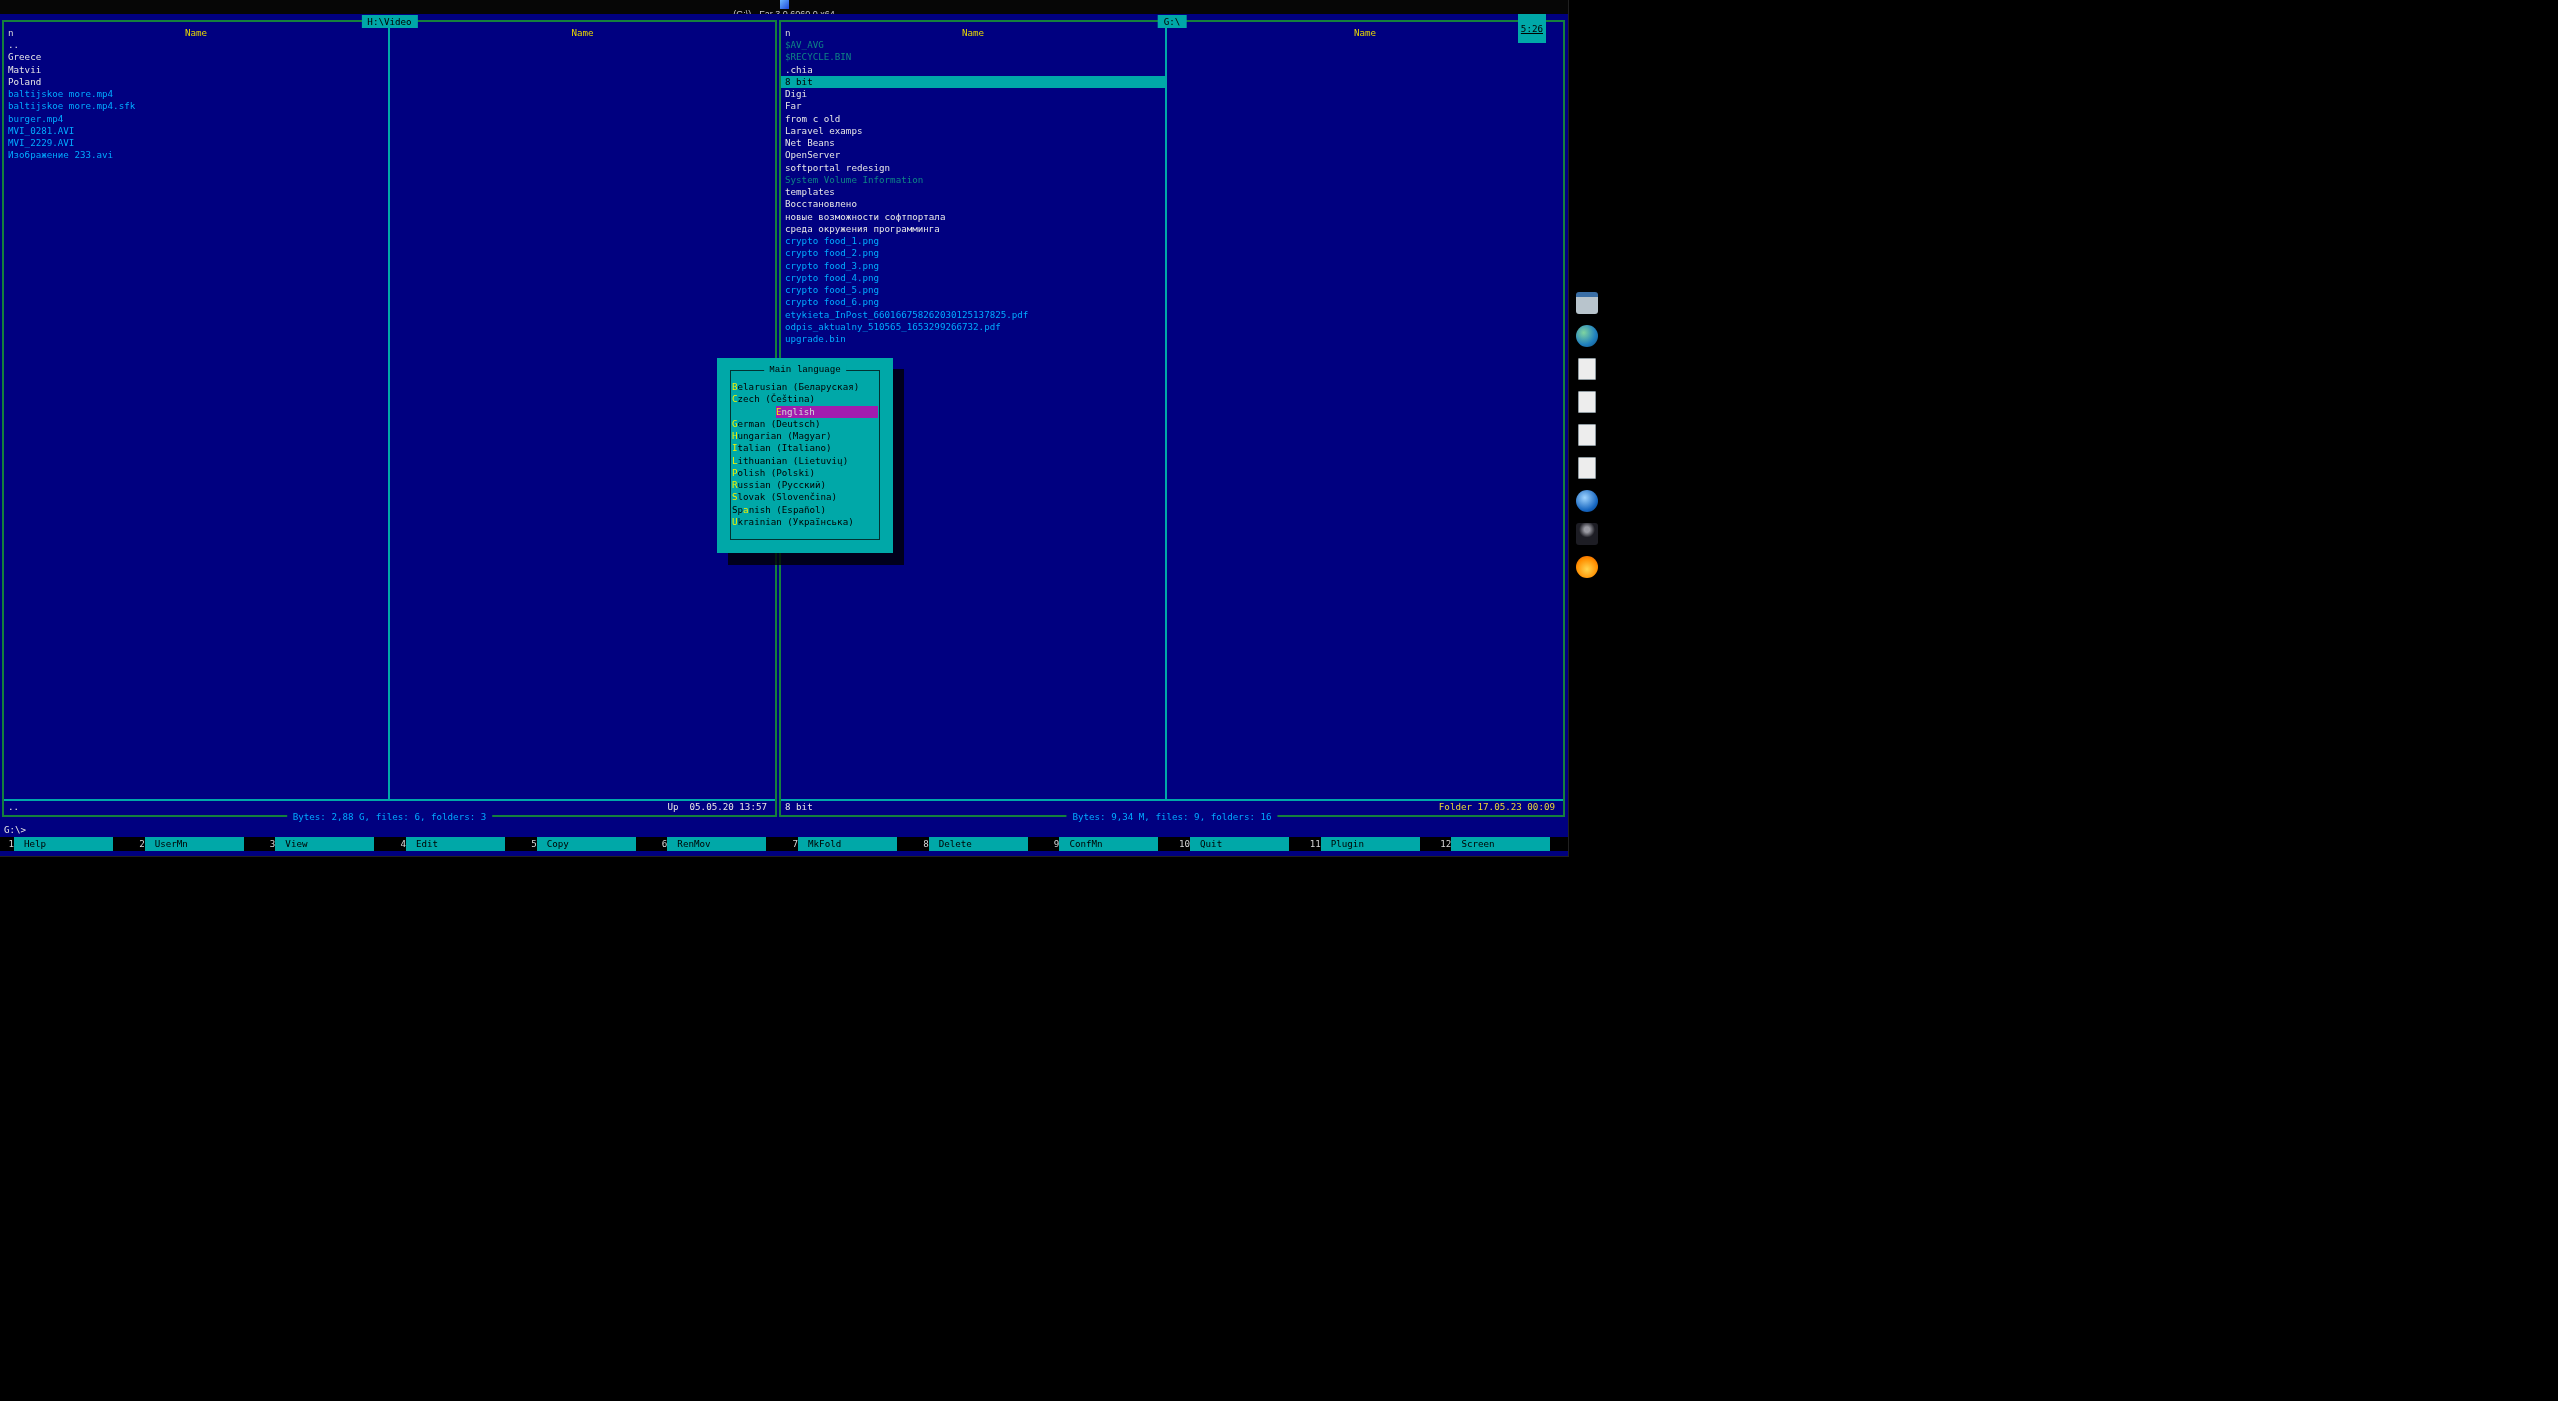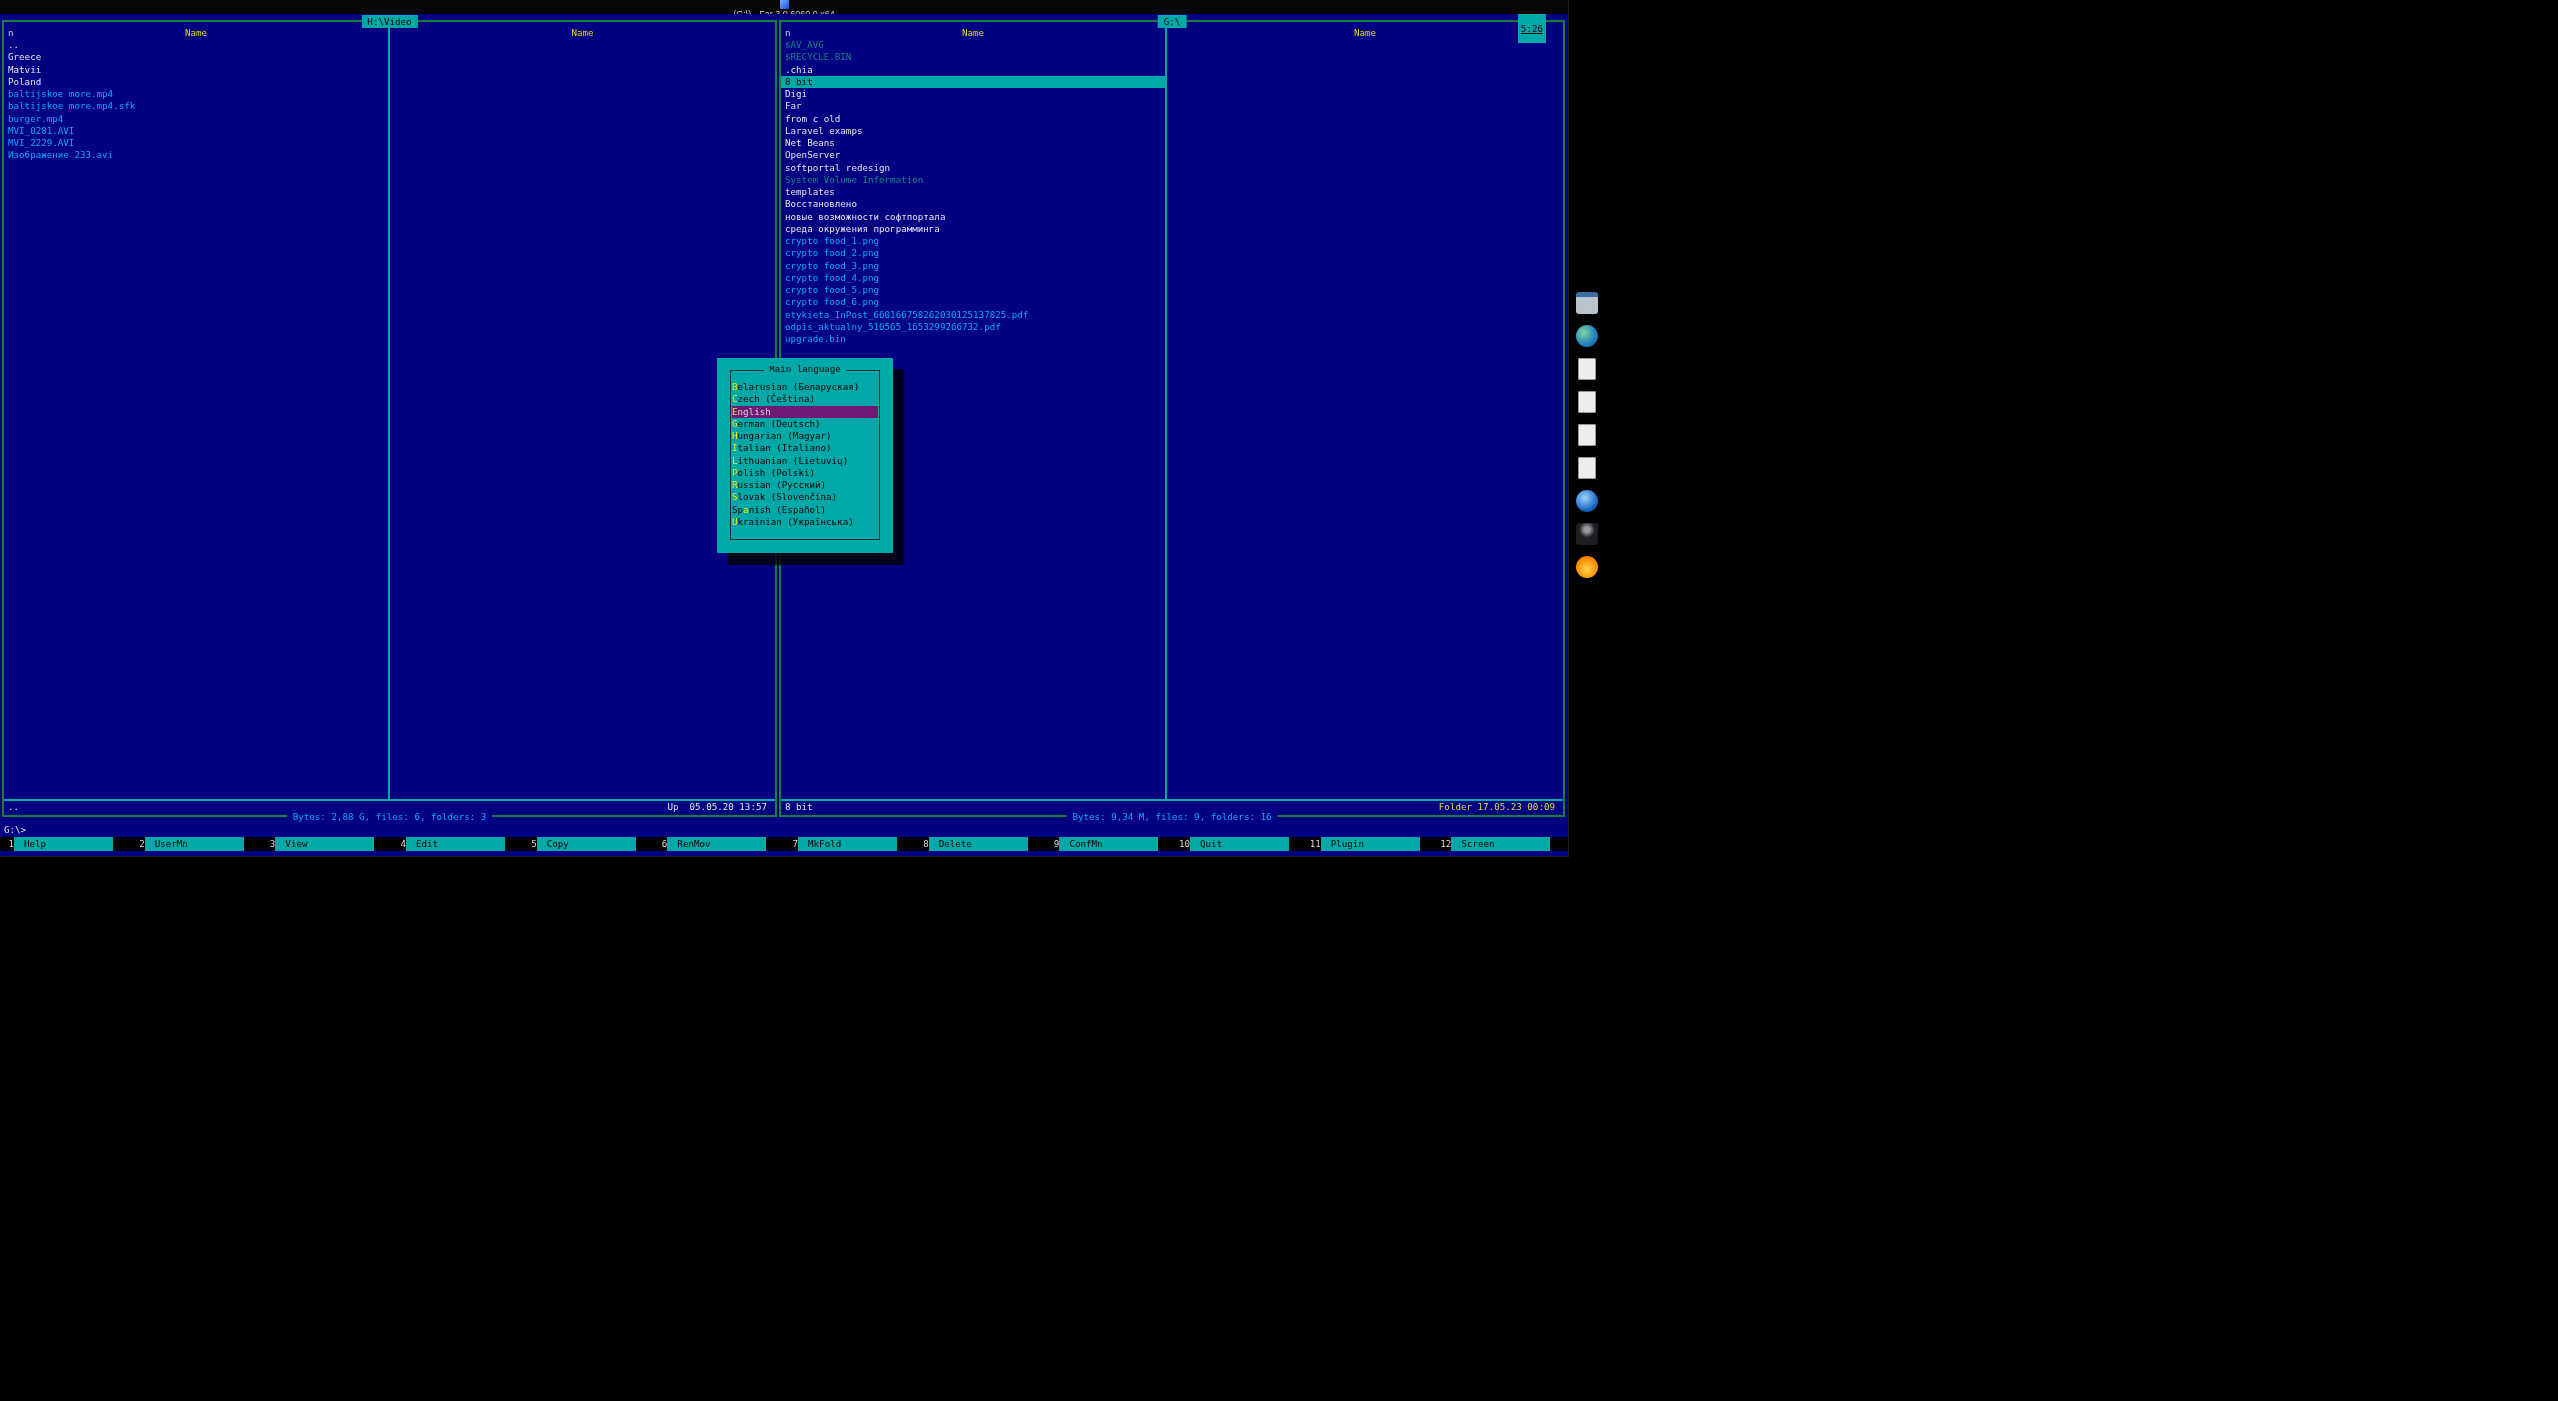--- a/index.html
+++ b/index.html
@@ -42,21 +42,21 @@
   .fk-num{flex:0 0 14px;text-align:right;color:#d8d8d8;}
   .fk-label{flex:0 0 99px;background:#00a8a8;color:#000;padding-left:10px;overflow:hidden;white-space:pre;}
   
   .dialog-shadow{position:absolute;left:728px;top:355px;width:176px;height:196px;background:rgba(0,0,0,0.78);z-index:8;}
   .dialog{position:absolute;left:717px;top:344px;width:176px;height:195px;background:#00a8a8;z-index:9;}
   .dialog-frame{position:absolute;left:13px;right:13px;top:12px;bottom:13px;border:1px solid #033;}
   .dialog-title{position:absolute;top:-7px;left:50%;transform:translateX(-50%);background:#00a8a8;color:#000;padding:0 5px;line-height:12px;white-space:pre;font-family:Liberation Mono, monospace;}
   .menu-list{position:absolute;left:1px;right:1px;top:10px;}
   .menu-item{height:12.25px;line-height:12.25px;color:#000;white-space:pre;}
   .menu-item .hot{color:#f0f000;}
-  .menu-item.selected{background:#701a75;color:#d8d8d8;}
+  .menu-item.selected{background:#a21caf;color:#d8d8d8;margin-left:44px;}
   
   .dicons{position:absolute;left:1576px;top:292px;display:flex;flex-direction:column;gap:11px;}
   .dicon{width:22px;height:22px;border-radius:3px;}
   .k-app{background:#b8c4cc;border-top:5px solid #3a6ea5;}
   .k-earth{border-radius:50%;background:radial-gradient(circle at 35% 35%,#7fd4a0,#1f7fbf 60%,#10507f);}
   .k-doc{width:18px;height:22px;border-radius:1px;background:#ededed;border:1px solid #8f9aa0;margin-left:2px;}
   .k-globe{border-radius:50%;background:radial-gradient(circle at 40% 35%,#9fd4ff,#1565c0 65%,#0b3c73);}
   .k-person{background:radial-gradient(circle at 50% 30%,#9a9aa2 14%,#1d1d24 42%);}
   .k-fire{border-radius:50%;background:radial-gradient(circle at 50% 60%,#ffd54f,#ff8f00 60%,#e65100);}
 </style>

